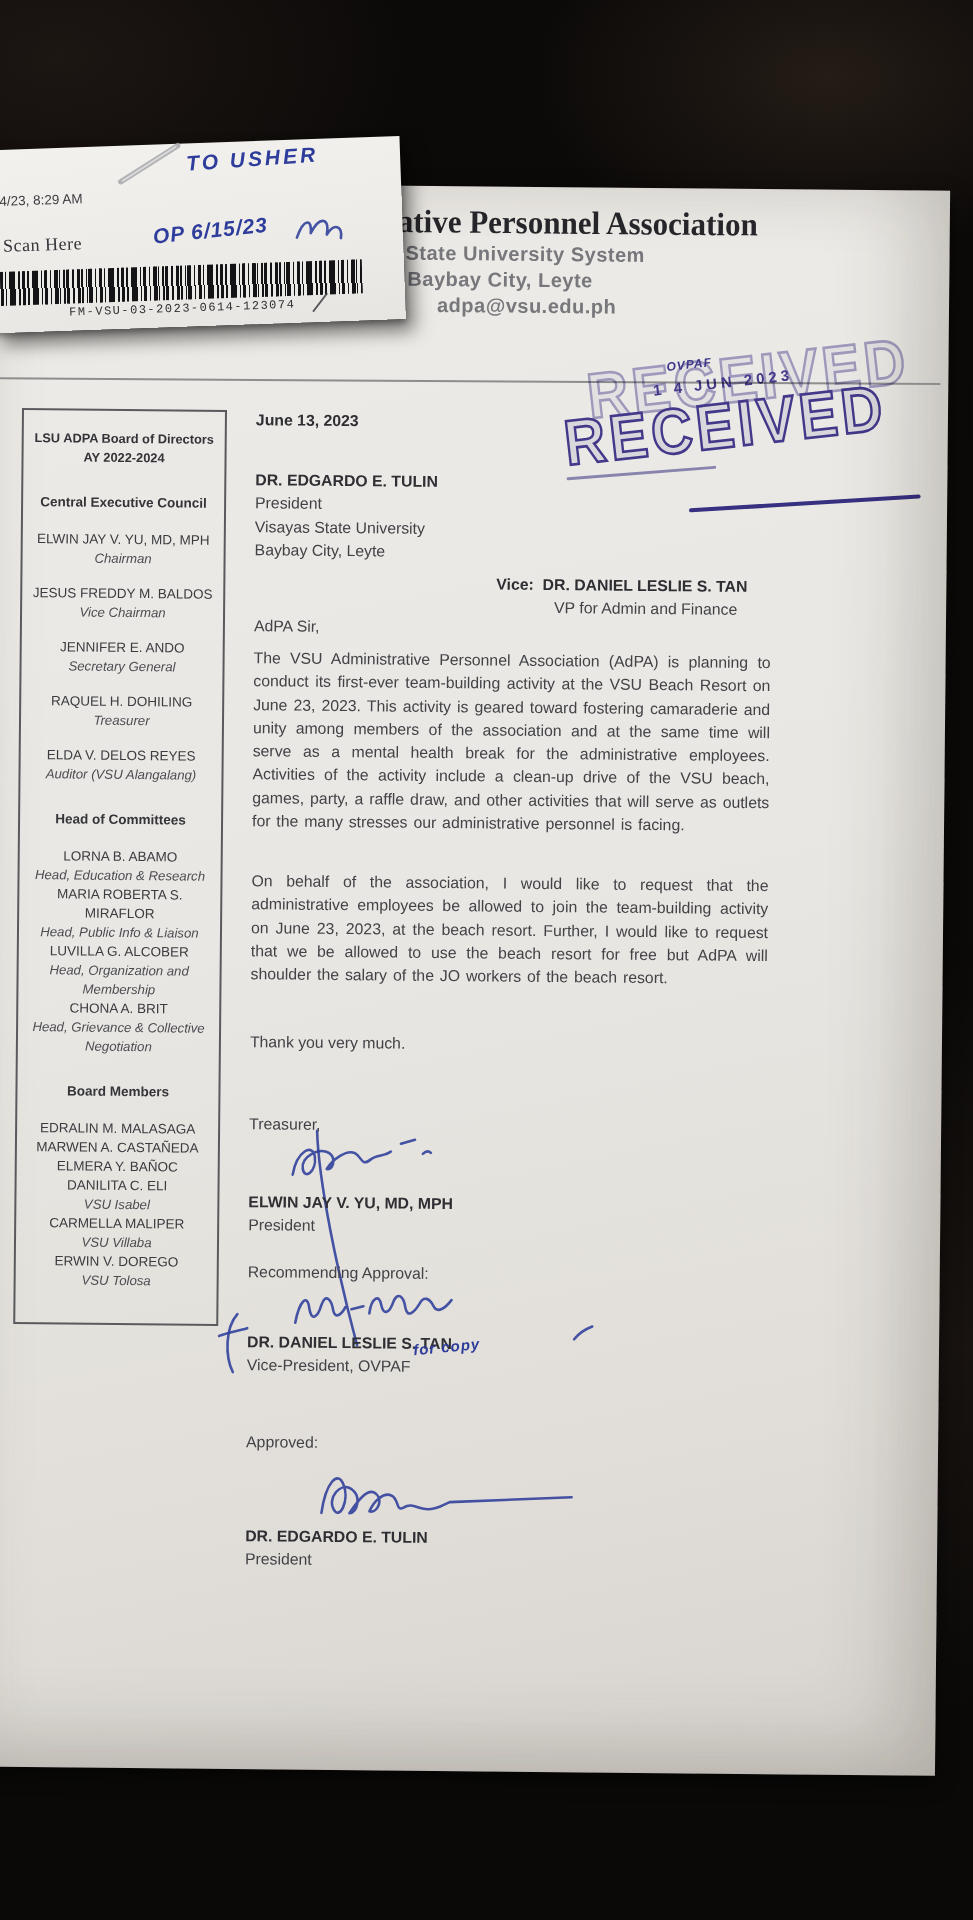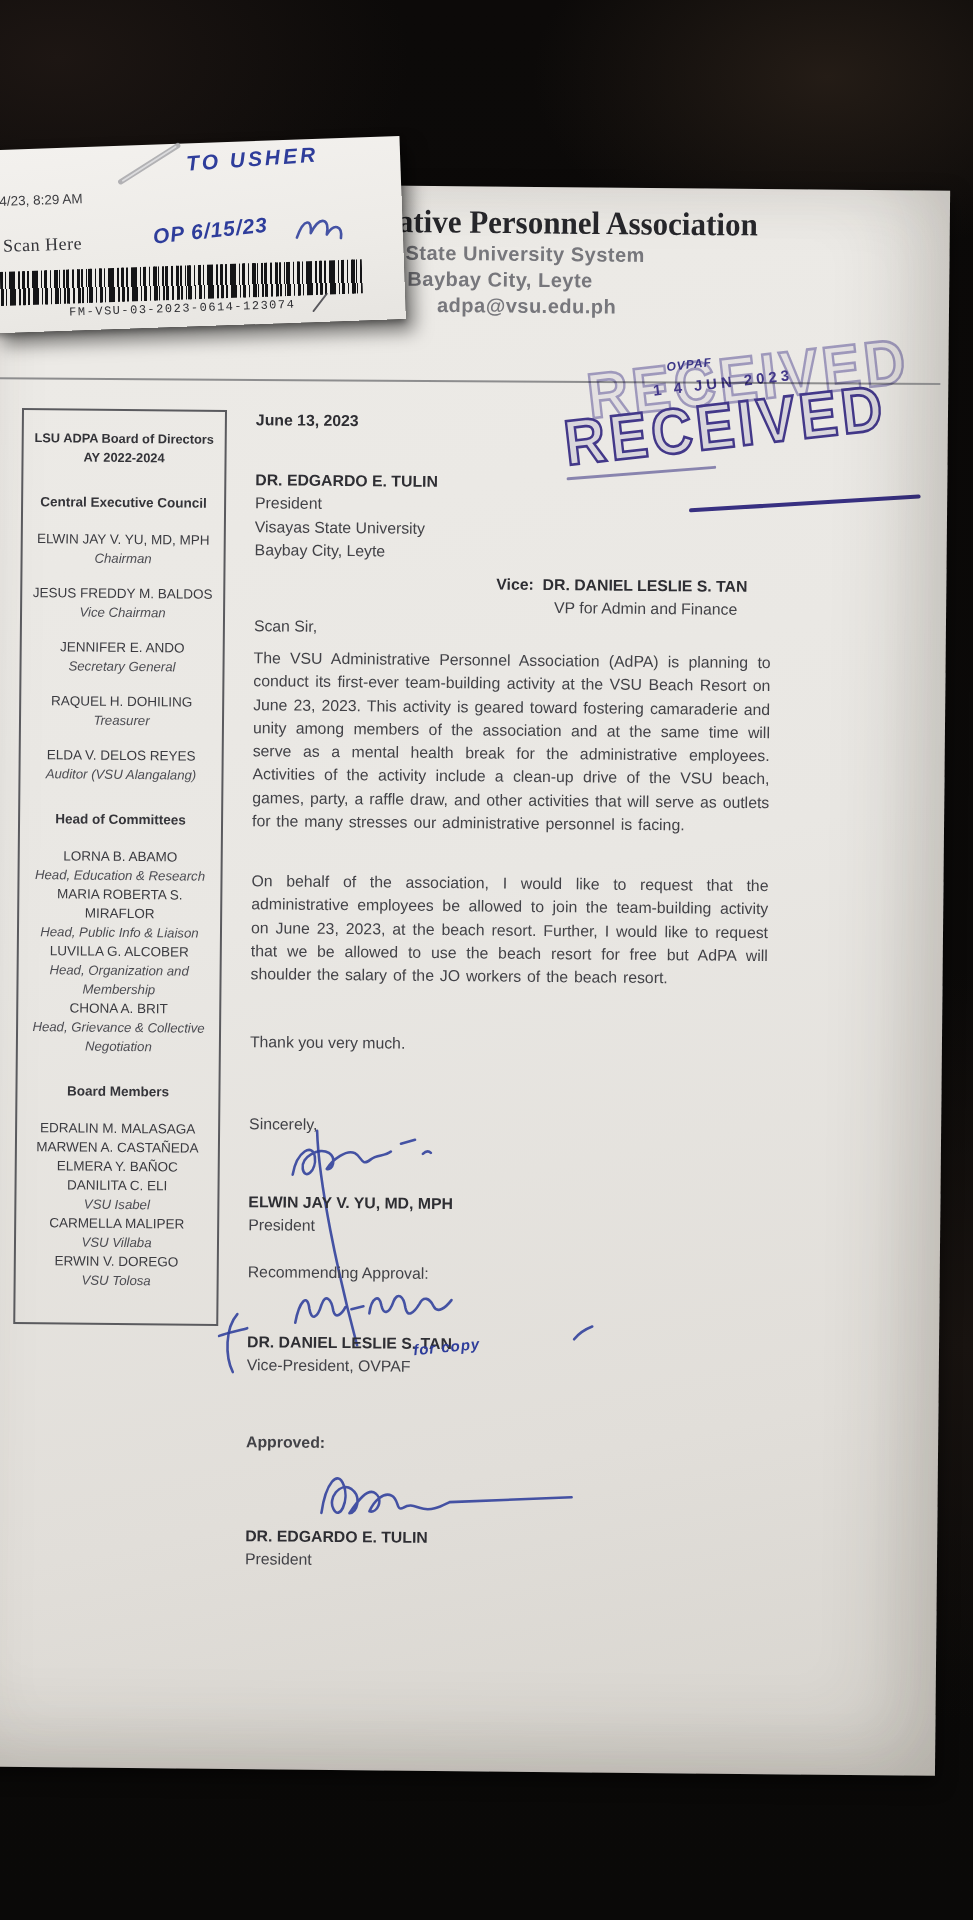--- a/index.html
+++ b/index.html
@@ -70,21 +70,21 @@
   .p1 { top:462px; }
   .p2 { top:685px; }
   .thanks { left:272px; top:846px; }
   .signoff { left:272px; top:928px; }
   .name-blk { left:272px; }
   .nb1 { top:1006px; }
   .rec { left:272px; top:1076px; }
   .nb2 { top:1146px; }
   .note { position:absolute; left:438px; top:1152px; transform:rotate(-6deg);
     color:#2e3d9b; font-size:15px; font-style:italic; font-weight:700; letter-spacing:1px; }
-  .appr { left:272px; top:1246px;font-weight:bold; }
+  .appr { left:272px; top:1246px; }
   .nb3 { top:1340px; }
 
   .ink { position:absolute; }
   .ink path, .ink line { stroke:#2e3d9b; stroke-width:2.6; fill:none;
     stroke-linecap:round; stroke-linejoin:round; opacity:.88; }
 
   
   .slip { position:absolute; left:-12px; top:150px; width:412px; height:183px;
     transform:rotate(-2deg); transform-origin:10px 10px; z-index:5;
     background:linear-gradient(175deg,#f3f1ee 0%,#edebe7 60%,#e7e5e1 100%);
@@ -208,25 +208,25 @@
     </div>
 
     <div class="blk thru">
       <div>
         <span class="bold">Vice:</span>&nbsp;
         <span class="bold">DR. DANIEL LESLIE S. TAN</span>
       </div>
       <div class="t2">VP for Admin and Finance</div>
     </div>
 
-    <div class="blk salut">Scan Sir,</div>
+    <div class="blk salut">AdPA Sir,</div>
     <div class="blk para p1">The VSU Administrative Personnel Association (AdPA) is planning to conduct its first-ever team-building activity at the VSU Beach Resort on June 23, 2023.  This activity is geared toward fostering camaraderie and unity among members of the association and at the same time will serve as a mental health break for the administrative employees.  Activities of the activity include a clean-up drive of the VSU beach, games, party, a raffle draw, and other activities that will serve as outlets for the many stresses our administrative personnel is facing.</div>
     <div class="blk para p2">On behalf of the association, I would like to request that the administrative employees be allowed to join the team-building activity on June 23, 2023, at the beach resort.  Further, I would like to request that we be allowed to use the beach resort for free but AdPA will shoulder the salary of the JO workers of the beach resort.</div>
     <div class="blk thanks">Thank you very much.</div>
-    <div class="blk signoff">Sincerely,</div>
+    <div class="blk signoff">Treasurer,</div>
 
     <svg class="ink" style="left:296px; top:938px;" width="220" height="230" viewBox="0 0 220 230">
       <path d="M44,8 C46,60 66,150 86,222"></path>
       <path d="M20,52 C24,28 40,20 42,34 C44,48 32,58 30,46 C28,34 46,24 56,30 C64,35 60,48 54,46 C60,36 74,26 82,30 C90,34 88,44 98,36 C104,31 112,33 118,28"></path>
       <path d="M128,20 L142,16"></path>
       <path d="M150,30 C153,27 156,27 158,29"></path>
     </svg>
 
     <div class="blk name-blk nb1">
       <div class="bold">ELWIN JAY V. YU, MD, MPH</div>

